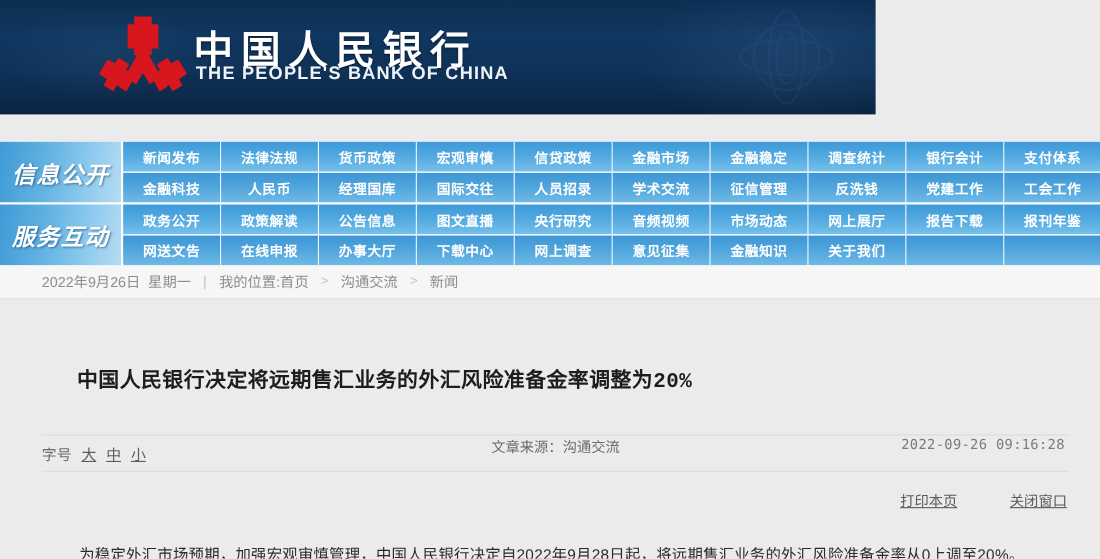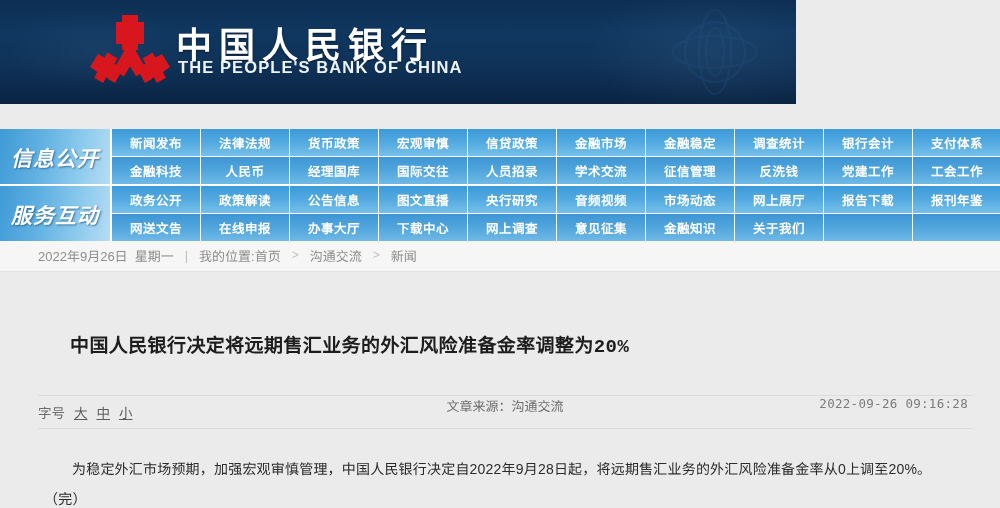--- a/index.html
+++ b/index.html
@@ -277,20 +277,24 @@
       <div class="fontsize-box">
         <span class="fontsize-label">字号</span>
         <span class="fontsize-opt">大</span>
         <span class="fontsize-opt">中</span>
         <span class="fontsize-opt">小</span>
       </div>
       <div class="meta-source">文章来源：沟通交流</div>
       <div class="meta-time">2022-09-26 09:16:28</div>
     </div>
 
+    <div class="action-links">
+      <a>打印本页</a>
+      <a>关闭窗口</a>
+    </div>
 
     <div class="article-body">
       <p class="body-para">为稳定外汇市场预期，加强宏观审慎管理，中国人民银行决定自2022年9月28日起，将远期售汇业务的外汇风险准备金率从0上调至20%。</p>
       <p class="body-end">（完）</p>
     </div>
 
   </div>
 </div>
 
 </body></html>

